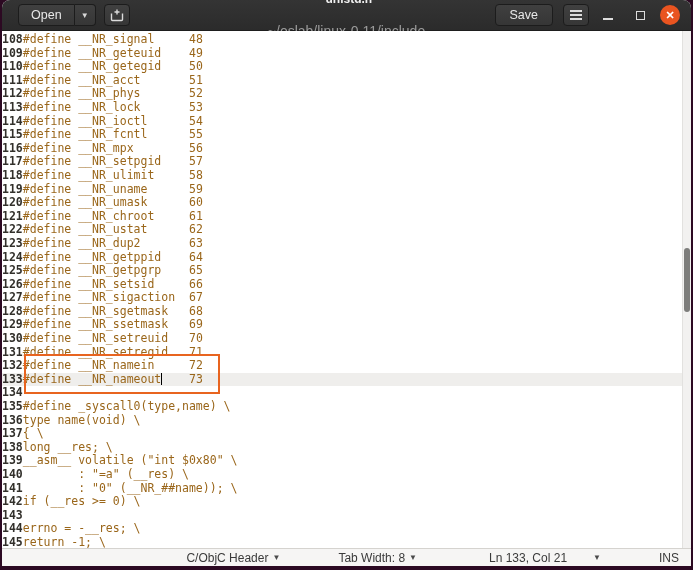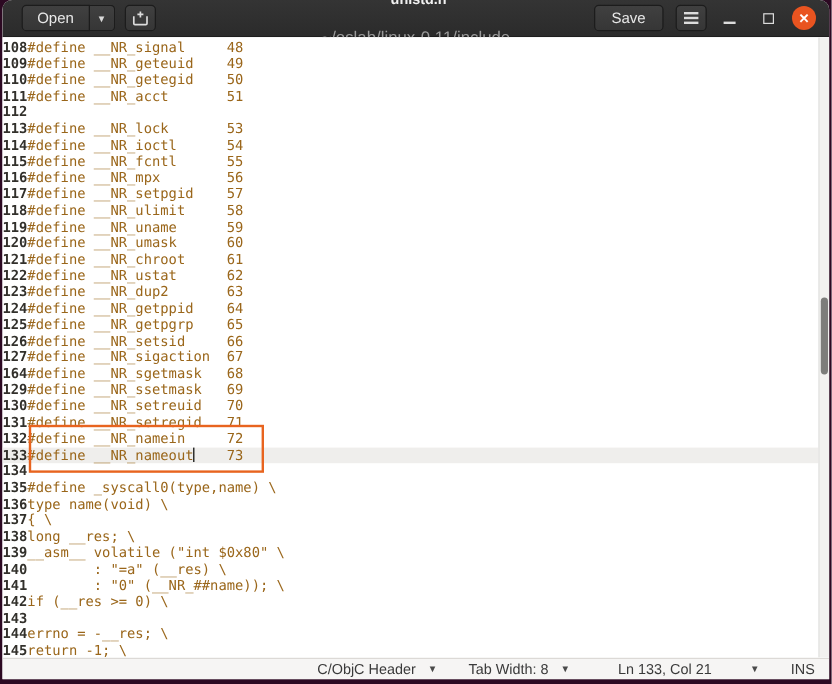--- a/index.html
+++ b/index.html
@@ -55,21 +55,21 @@
 
   .scrollbar { position:absolute; top:0; right:0; width:9px; height:100%;
                background:#f2f1f0; border-left:1px solid #e2e1df; }
   .scroll-thumb { position:absolute; top:217px; left:1px; width:6px; height:64px;
                   background:#7d7d7b; border-radius:3px; }
 
   
   .statusbar { height:18px; flex:0 0 18px; background:#f6f5f4; border-top:1px solid #d5d3cf;
                display:flex; align-items:center; font-size:12px; color:#3a3a3a;
                justify-content:flex-end; padding-right:12px; }
-  .status-item { display:flex; align-items:center; gap:10px; }
+  .status-item { display:flex; align-items:center; gap:4px;margin-left:32px; }
   .status-caret { font-size:8px; color:#4a4a4a; }
   .lang { margin-right:26px; }
   .tabw { margin-right:40px; }
   .lncol { margin-right:26px;justify-content:center; }
   .lncol .status-caret { margin-left:22px; }
   .ins {}
 </style>
 </head>
 <body>
 
@@ -118,37 +118,37 @@
       </div>
     </div>
   </div>
 
   <div class="editor">
     <div class="code-lines">
         <div class="code-row"><span class="ln">108</span><span class="code">#define __NR_signal	48</span></div>
         <div class="code-row"><span class="ln">109</span><span class="code">#define __NR_geteuid	49</span></div>
         <div class="code-row"><span class="ln">110</span><span class="code">#define __NR_getegid	50</span></div>
         <div class="code-row"><span class="ln">111</span><span class="code">#define __NR_acct	51</span></div>
-        <div class="code-row"><span class="ln">112</span></div>
+        <div class="code-row"><span class="ln">112</span><span class="code">#define __NR_phys	52</span></div>
         <div class="code-row"><span class="ln">113</span><span class="code">#define __NR_lock	53</span></div>
         <div class="code-row"><span class="ln">114</span><span class="code">#define __NR_ioctl	54</span></div>
         <div class="code-row"><span class="ln">115</span><span class="code">#define __NR_fcntl	55</span></div>
         <div class="code-row"><span class="ln">116</span><span class="code">#define __NR_mpx	56</span></div>
         <div class="code-row"><span class="ln">117</span><span class="code">#define __NR_setpgid	57</span></div>
         <div class="code-row"><span class="ln">118</span><span class="code">#define __NR_ulimit	58</span></div>
         <div class="code-row"><span class="ln">119</span><span class="code">#define __NR_uname	59</span></div>
         <div class="code-row"><span class="ln">120</span><span class="code">#define __NR_umask	60</span></div>
         <div class="code-row"><span class="ln">121</span><span class="code">#define __NR_chroot	61</span></div>
         <div class="code-row"><span class="ln">122</span><span class="code">#define __NR_ustat	62</span></div>
         <div class="code-row"><span class="ln">123</span><span class="code">#define __NR_dup2	63</span></div>
         <div class="code-row"><span class="ln">124</span><span class="code">#define __NR_getppid	64</span></div>
         <div class="code-row"><span class="ln">125</span><span class="code">#define __NR_getpgrp	65</span></div>
         <div class="code-row"><span class="ln">126</span><span class="code">#define __NR_setsid	66</span></div>
         <div class="code-row"><span class="ln">127</span><span class="code">#define __NR_sigaction	67</span></div>
-        <div class="code-row"><span class="ln">164</span><span class="code">#define __NR_sgetmask	68</span></div>
+        <div class="code-row"><span class="ln">128</span><span class="code">#define __NR_sgetmask	68</span></div>
         <div class="code-row"><span class="ln">129</span><span class="code">#define __NR_ssetmask	69</span></div>
         <div class="code-row"><span class="ln">130</span><span class="code">#define __NR_setreuid	70</span></div>
         <div class="code-row"><span class="ln">131</span><span class="code">#define __NR_setregid	71</span></div>
         <div class="code-row"><span class="ln">132</span><span class="code">#define __NR_namein	72</span></div>
         <div class="code-row current"><span class="ln">133</span><span class="code">#define __NR_nameout<span class="caret"></span>	73</span></div>
         <div class="code-row"><span class="ln">134</span><span class="code"></span></div>
         <div class="code-row"><span class="ln">135</span><span class="code">#define _syscall0(type,name) \</span></div>
         <div class="code-row"><span class="ln">136</span><span class="code">type name(void) \</span></div>
         <div class="code-row"><span class="ln">137</span><span class="code">{ \</span></div>
         <div class="code-row"><span class="ln">138</span><span class="code">long __res; \</span></div>

